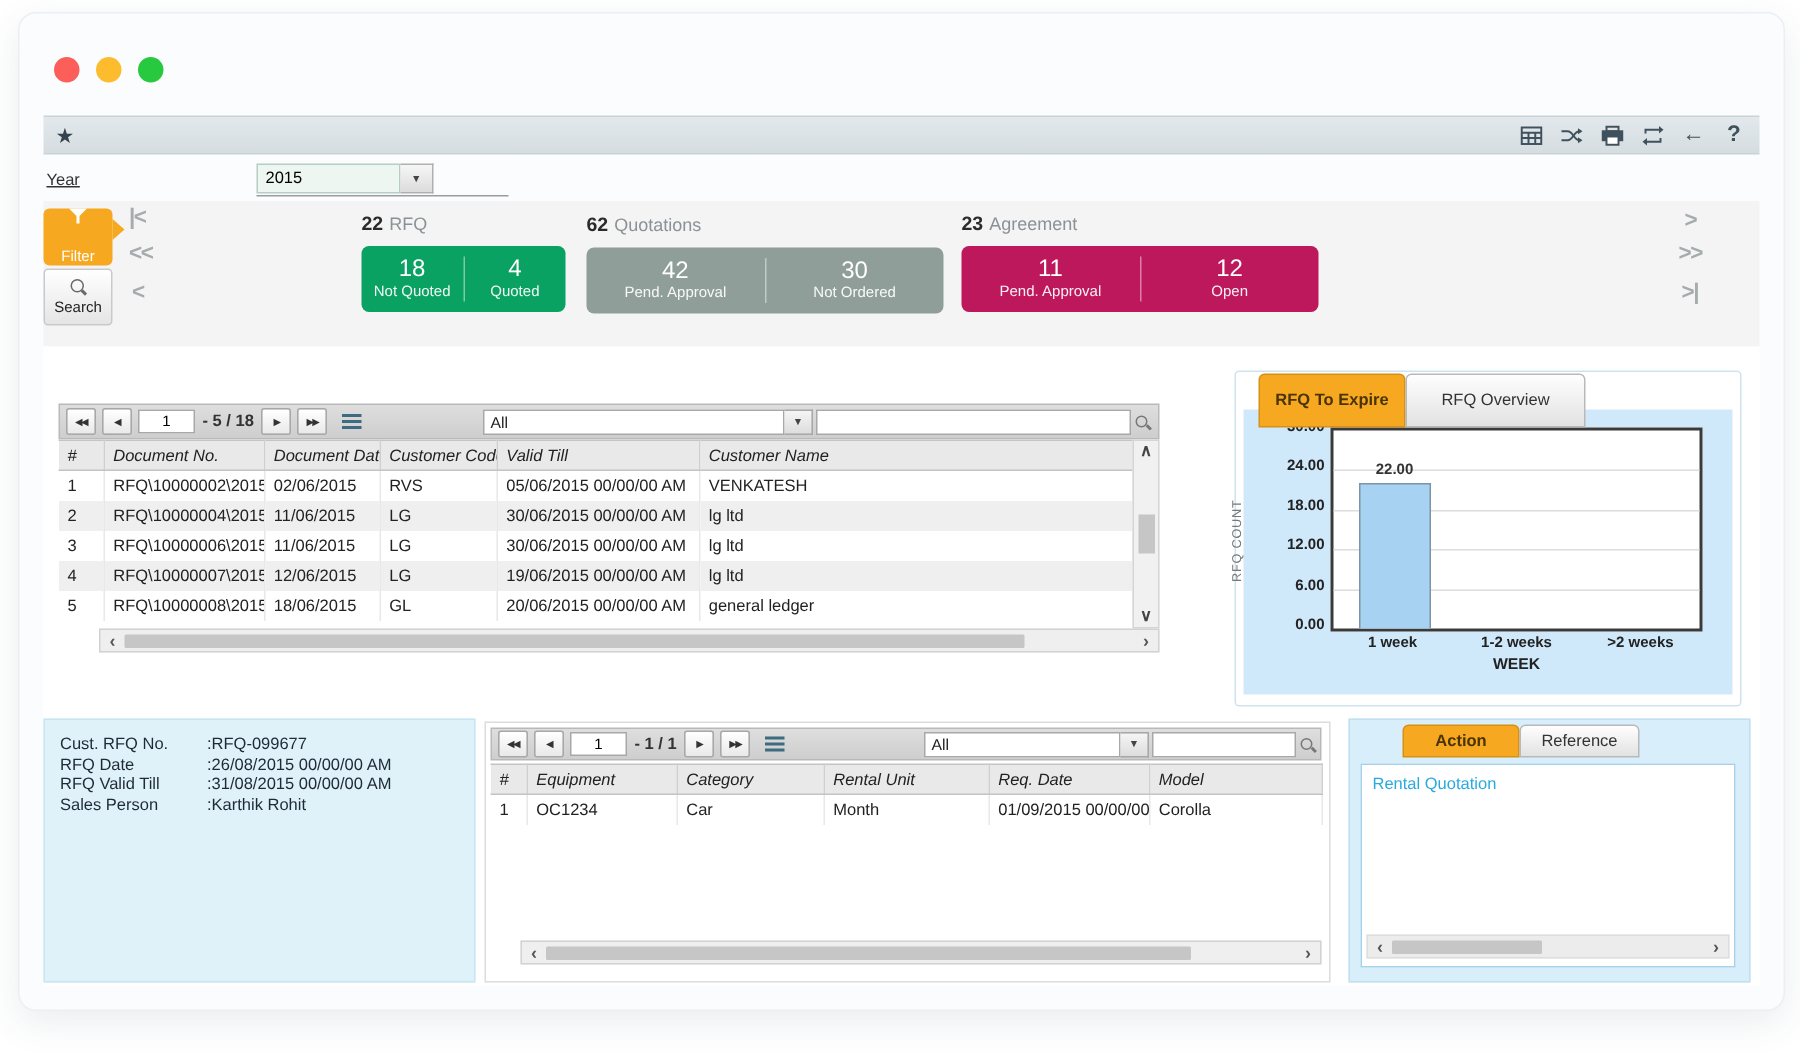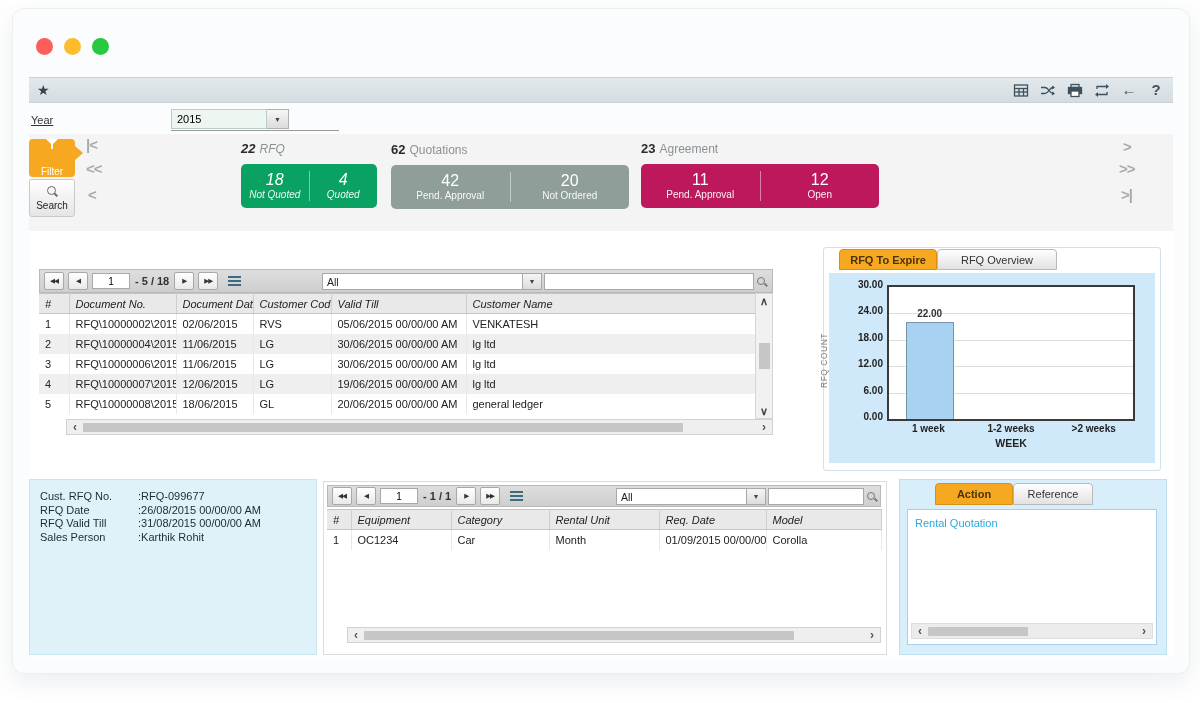--- a/index.html
+++ b/index.html
@@ -70,21 +70,21 @@
   .doclink{color:#29a8dc;cursor:pointer;}
 
   .vscroll{position:absolute;background:#f1f1f1;border:1px solid #d5d5d5;display:flex;flex-direction:column;align-items:center;justify-content:space-between;padding:1px 0;box-sizing:border-box;}
   .vthumb{width:11px;height:26px;background:#c6c6c6;}
   .varrow{font-size:11px;font-weight:bold;color:#444;line-height:12px;cursor:pointer;}
   .hscroll{position:absolute;background:#efefef;border:1px solid #d2d2d2;display:flex;align-items:center;box-sizing:border-box;}
   .harrow{font-size:12px;font-weight:bold;color:#555;padding:0 6px;cursor:pointer;line-height:12px;}
   .hthumb{height:9px;background:#c6c6c6;border-radius:1px;}
 
   
-  .tab{position:absolute;height:21px;border:1px solid #b9b9b9;border-radius:4px 4px 0 0;display:flex;align-items:center;justify-content:center;font-size:11px;color:#333;background:linear-gradient(#fefefe,#e2e2e2);z-index:3;cursor:pointer;box-sizing:border-box;}
+  .tab{position:absolute;height:36px;border:1px solid #b9b9b9;border-radius:4px 4px 0 0;display:flex;align-items:center;justify-content:center;font-size:11px;color:#333;background:linear-gradient(#fefefe,#e2e2e2);z-index:3;cursor:pointer;box-sizing:border-box;}
   .tab.active{background:#f6a821;border-color:#d88f12;font-weight:bold;color:#4a3305;}
 
   
   .chart-outer{position:absolute;left:810px;top:238px;width:338px;height:224px;background:#fff;border:1px solid #cfe3ee;border-radius:3px;box-sizing:border-box;}
   .chart-blue{position:absolute;left:816px;top:264px;width:326px;height:190px;background:#cfe9fa;}
   .plot{position:absolute;left:874px;top:276px;width:244px;height:132px;background:#fff;border:2px solid #3a3a3a;box-sizing:content-box;display:flex;}
   .gridline{position:absolute;left:0;right:0;height:1px;background:#dcdcdc;}
   .bar-slot{flex:1;position:relative;}
   .bar{position:absolute;bottom:0;left:50%;transform:translateX(-50%);width:48px;background:#a8d2f1;border:1px solid #7d93a8;border-bottom:none;box-sizing:border-box;}
   .bar-label{position:absolute;top:-15px;width:200%;left:-50%;text-align:center;font-size:10px;font-weight:bold;color:#333;}
@@ -175,21 +175,21 @@
       <span>Search</span>
     </div>
 
     <span class="knav" style="left:73px;top:128px;">|&lt;</span>
     <span class="knav" style="left:73px;top:152px;">&lt;&lt;</span>
     <span class="knav" style="left:75px;top:178px;">&lt;</span>
     <span class="knav" style="left:1110px;top:130px;">&gt;</span>
     <span class="knav" style="left:1106px;top:152px;">&gt;&gt;</span>
     <span class="knav" style="left:1108px;top:178px;">&gt;|</span>
 
-    <div class="kpi-group" style="left:228px;top:132px;width:136px;font-style:italic;">
+    <div class="kpi-group" style="left:228px;top:132px;width:136px;">
       <div class="kpi-head"><b>22</b><span>RFQ</span></div>
       <div class="kpi-card" style="background: rgb(10, 162, 99);">
         <div class="kpi-seg">
             <span class="kpi-num">18</span>
             <span class="kpi-lbl">Not Quoted</span>
           </div>
         <div class="kpi-div"></div>
         <div class="kpi-seg">
             <span class="kpi-num">4</span>
             <span class="kpi-lbl">Quoted</span>
@@ -199,21 +199,21 @@
 
     <div class="kpi-group" style="left:378px;top:133px;width:238px;">
       <div class="kpi-head"><b>62</b><span>Quotations</span></div>
       <div class="kpi-card" style="background: rgb(143, 158, 152);">
         <div class="kpi-seg">
             <span class="kpi-num">42</span>
             <span class="kpi-lbl">Pend. Approval</span>
           </div>
         <div class="kpi-div"></div>
         <div class="kpi-seg">
-            <span class="kpi-num">20</span>
+            <span class="kpi-num">30</span>
             <span class="kpi-lbl">Not Ordered</span>
           </div>
       </div>
     </div>
 
     <div class="kpi-group" style="left:628px;top:132px;width:238px;">
       <div class="kpi-head"><b>23</b><span>Agreement</span></div>
       <div class="kpi-card" style="background: #be185d;">
         <div class="kpi-seg">
             <span class="kpi-num">11</span>

